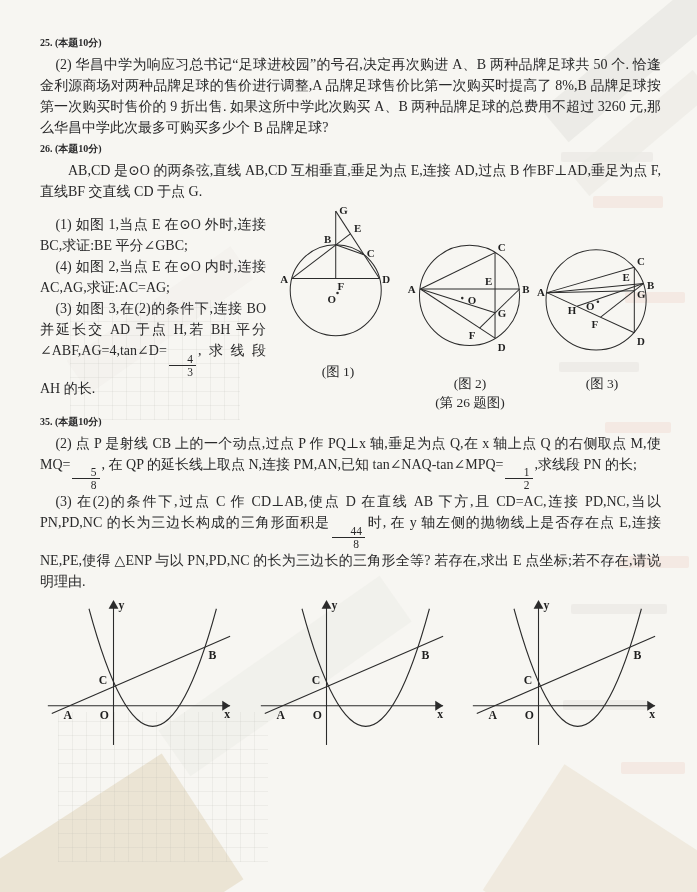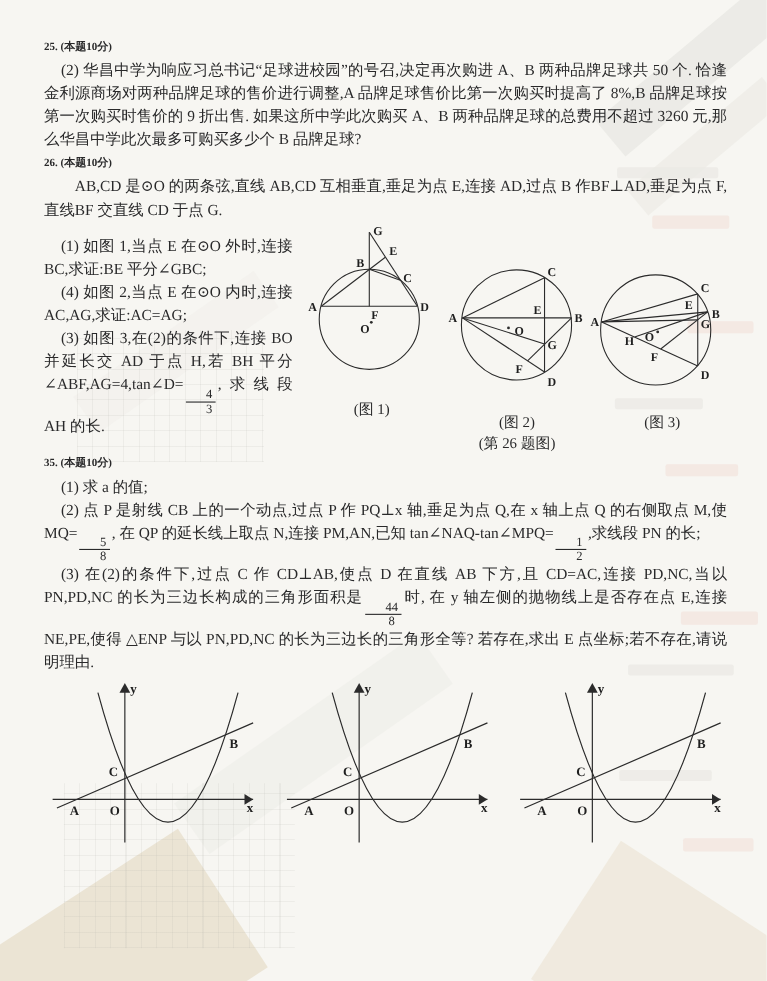--- a/index.html
+++ b/index.html
@@ -177,21 +177,20 @@
               </div>
             <div class="fig-cap">(图 3)</div>
           </div>
         </div>
       </div>
     </section>
 
     <section>
       <div class="p-head">35. (本题10分)</div>
       <div>
-          <div class="para item">(1) 求 a 的值;</div>
           <div class="para item">(2) 点 P 是射线 CB 上的一个动点,过点 P 作 PQ⊥x 轴,垂足为点 Q,在 x 轴上点 Q 的右侧取点 M,使MQ=<span class="frac">
               <span class="num">5</span>
               <span class="den">8</span>
             </span>, 在 QP 的延长线上取点 N,连接 PM,AN,已知 tan∠NAQ-tan∠MPQ=<span class="frac">
               <span class="num">1</span>
               <span class="den">2</span>
             </span>,求线段 PN 的长;</div>
           <div class="para item">(3) 在(2)的条件下,过点 C 作 CD⊥AB,使点 D 在直线 AB 下方,且 CD=AC,连接 PD,NC,当以 PN,PD,NC 的长为三边长构成的三角形面积是<span class="frac">
               <span class="num">44</span>
               <span class="den">8</span>

